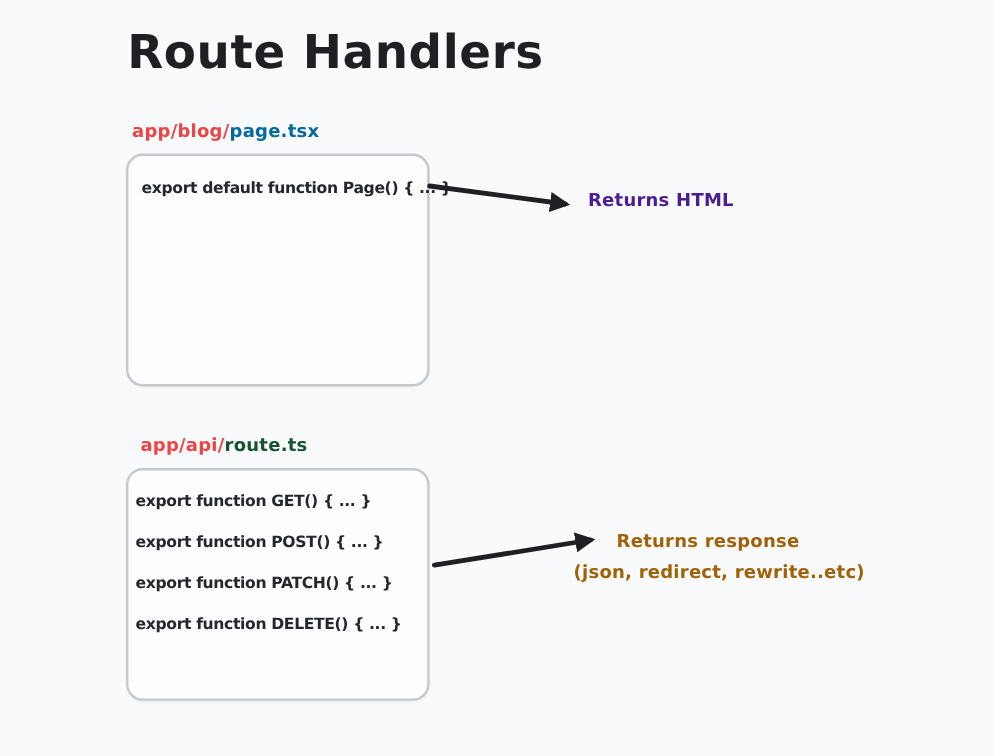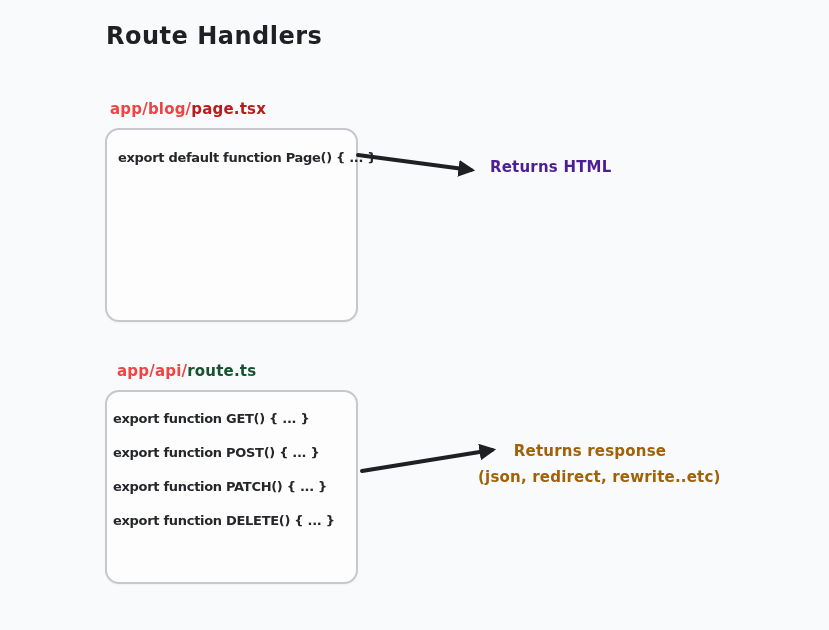--- a/index.html
+++ b/index.html
@@ -13,34 +13,34 @@
     width: 829px;
     height: 630px;
     background: #f8fafb;
     overflow: hidden;
   }
   .title {
     position: absolute;
     left: 106px;
     top: 22px;
     margin: 0;
-    font-size: 24px;
+    font-size: 39px;
     font-weight: 800;
     letter-spacing: 0.5px;
     color: #1f2023;
   }
   .file-label {
     position: absolute;
     font-size: 15px;
     font-weight: 700;
     letter-spacing: 0.2px;
     white-space: nowrap;
   }
   .file-label .path-prefix { color: #ef4444; margin-top: 23px; }
-  .file-label .file-green { color: #b91c1c; }
+  .file-label .file-green { color: #0369a1; }
   .file-label .file-blue  { color: #14532d; }
   .label-page { left: 110px; top: 100px; }
   .label-route { left: 117px; top: 362px; }
 
   .code-box {
     position: absolute;
     left: 105px;
     width: 253px;
     height: 194px;
     box-sizing: border-box;

